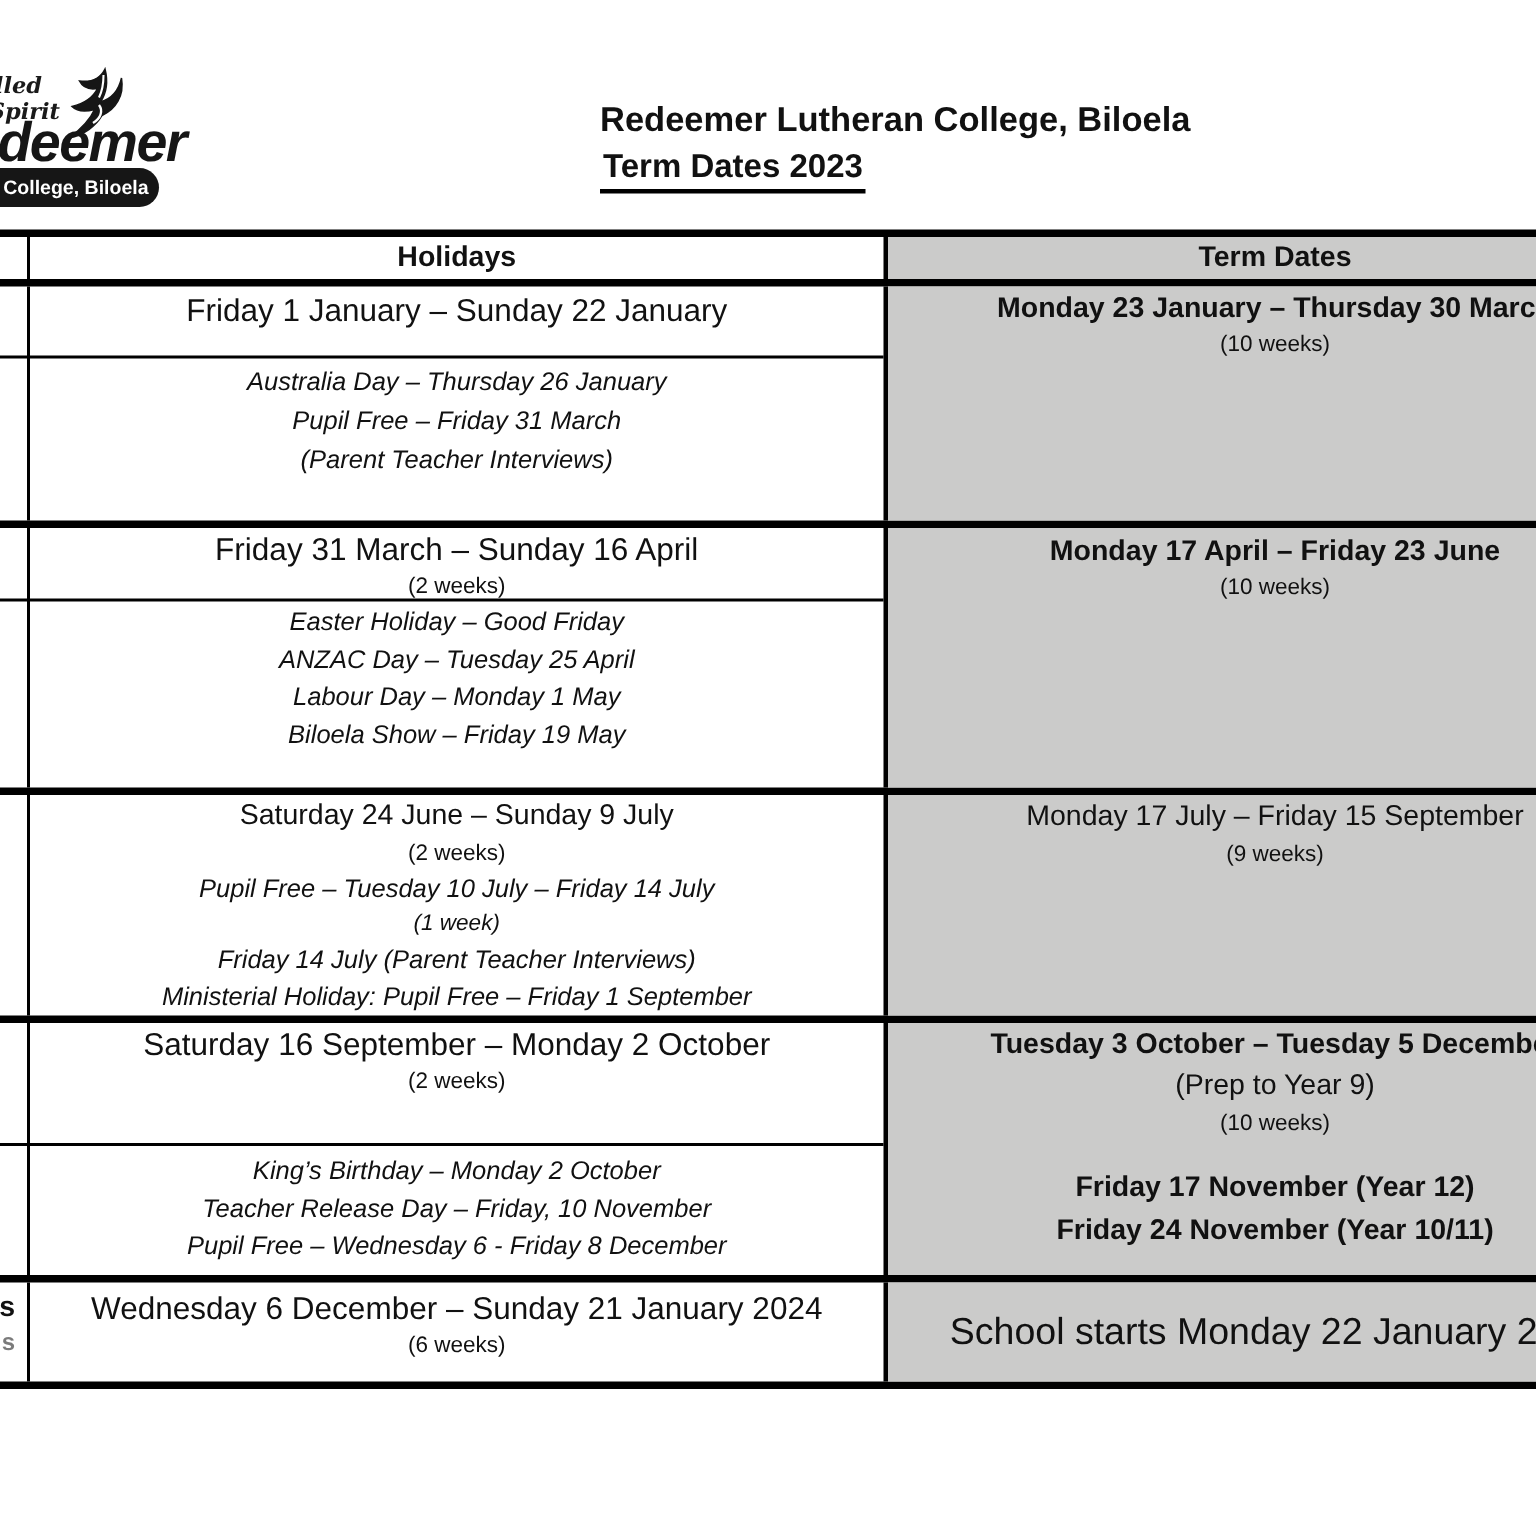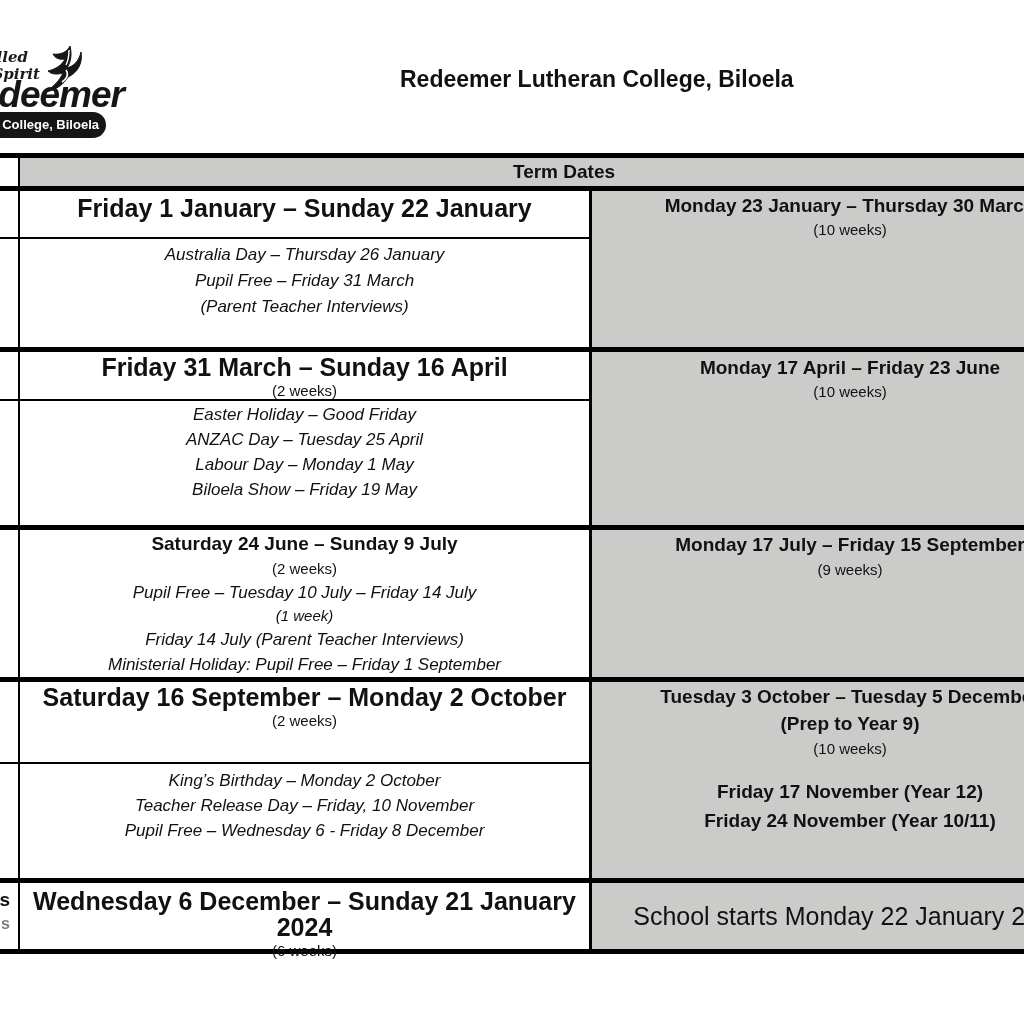--- a/index.html
+++ b/index.html
@@ -32,32 +32,32 @@
   .col-stub{width:172px;box-sizing:border-box;border-right:2px solid #000;display:flex;flex-direction:column;}
   .col-hol{width:572px;box-sizing:border-box;border-right:3px solid #000;display:flex;flex-direction:column;text-align:center;}
   .col-term{flex:1;background:#cbcbca;text-align:center;box-sizing:border-box;}
   .hcell{line-height:28px;height:28px;font-size:19px;font-weight:bold;text-align:center;}
   .sub-a{box-sizing:border-box;border-bottom:2px solid #000;}
   .sub-b{box-sizing:border-box;}
   
   .g1 .sub-a{height:48px;} .g1 .sub-b{height:108px;}
   .g2 .sub-a{height:49px;} .g2 .sub-b{height:124px;}
   .g3 .cell-one{height:147px;}
-  .g4 .sub-a{height:82px;} .g4 .sub-b{height:114px;}
+  .g4 .sub-a{height:82px;} .g4 .sub-b{height:86px;}
   .g5 .cell-one{height:61px;}
 
-  .main-date{font-size:25px;font-weight:bold;line-height:26px;}
+  .main-date{font-size:21px;font-weight:normal;line-height:26px;}
   .main-date.tall{line-height:30px;padding-top:2px;}
   .note{font-size:15px;line-height:21px;}
   .ital{font-style:italic;font-size:17px;line-height:25px;}
   .ital-lg{line-height:26px;}
   .ital-sm{font-style:italic;font-size:15px;line-height:22px;}
   .pad3{padding-top:3px;} .pad4{padding-top:4px;} .pad2{padding-top:2px;} .pad1{padding-top:1px;} .pad5{padding-top:5px;}
   .term-bold{font-size:19px;font-weight:bold;line-height:26px;}
-  .term-bold-28{font-size:19px;font-weight:bold;line-height:28px;}
+  .term-bold-28{font-size:19px;font-weight:normal;line-height:28px;}
   .term-bold-29{font-size:19px;font-weight:bold;line-height:29px;}
   .term-note{font-size:15px;line-height:21px;}
   .term-note-22{font-size:15px;line-height:22px;}
   .gap18{height:18px;}
   .term-center{display:flex;align-items:center;justify-content:center;}
   .term-ital{font-size:25px;}
   .stub-frag{font-size:19px;font-weight:bold;line-height:24px;text-align:right;padding-right:8px;}
   .stub-frag.dim{opacity:.55;font-size:16px;}
 </style>
 </head>
@@ -72,28 +72,32 @@
       <path d="M10 52 C18 46 24 40 27 33 C20 35 15 34 12 31 C20 29 26 25 29 19 C23 20 19 18 17 14 C25 15 31 12 34 6 C36 14 35 22 31 28 C38 26 43 21 45 12 C47 24 41 33 32 37 C28 44 20 50 10 52 Z" fill="#161616" stroke="#161616" stroke-width="1"></path>
       <path d="M30 30 C33 34 31 39 26 42" fill="none" stroke="#ffffff" stroke-width="1.6"></path>
       <path d="M33 10 C33 16 32 21 30 25" fill="none" stroke="#ffffff" stroke-width="1.4"></path>
     </svg>
     <div class="logo-wordmark">Redeemer</div>
     <div class="logo-pill">Lutheran College, Biloela</div>
   </div>
 
   <div class="doc-title">
     <div class="t1">Redeemer Lutheran College, Biloela</div>
+    <div class="t2"><span>Term Dates 2023</span></div>
   </div>
 
   <div class="tbl">
 
     <div class="row row-header">
       <div class="col-stub">
           <div class="hcell"></div>
         </div>
+      <div class="col-hol">
+        <div class="hcell">Holidays</div>
+      </div>
       <div class="col-term">
         <div class="hcell">Term Dates</div>
       </div>
     </div>
 
     <div class="row grp g1">
       <div class="col-stub">
         <div class="sub-a"></div>
           <div class="sub-b"></div>
       </div>

